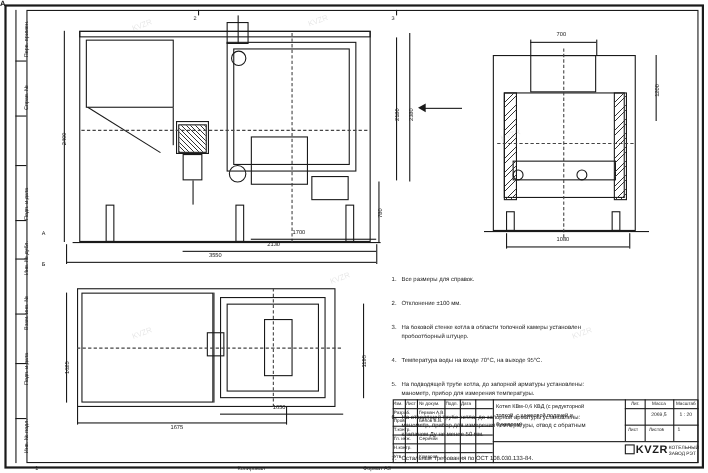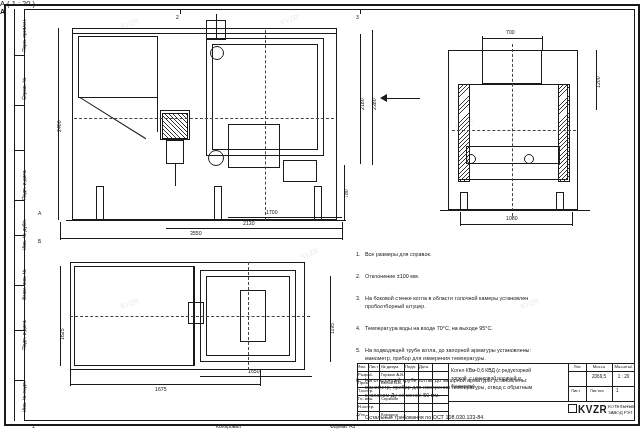--- a/index.html
+++ b/index.html
@@ -134,21 +134,20 @@
     <div class="dimtxt" style="left:248px;top:368px;">1650</div>
 
     <div class="ln" style="left:60px;top:266px;width:1px;height:100px;"></div>
     <div class="dimtxt rot" style="left:59px;top:340px;">1625</div>
 
     <div class="ln" style="left:330px;top:276px;width:1px;height:86px;"></div>
     <div class="dimtxt rot" style="left:329px;top:334px;">1195</div>
   </div>
 
   <div>
-    <div class="t7" style="left:498px;top:16px;font-size:7.5px;">А ( 1 : 20 )</div>
 
     <div class="ln" style="left:482px;top:38px;width:60px;height:1px;"></div>
     <div class="ln" style="left:482px;top:36px;width:1px;height:14px;"></div>
     <div class="ln" style="left:542px;top:36px;width:1px;height:14px;"></div>
     <div class="dimtxt" style="left:506px;top:29px;">700</div>
 
     <div class="bd" style="left:448px;top:50px;width:130px;height:160px;"></div>
     <div class="bd" style="left:482px;top:50px;width:60px;height:34px;"></div>
     <div class="bd" style="left:458px;top:84px;width:110px;height:96px;"></div>
     <div class="bd" style="left:466px;top:146px;width:94px;height:18px;"></div>

